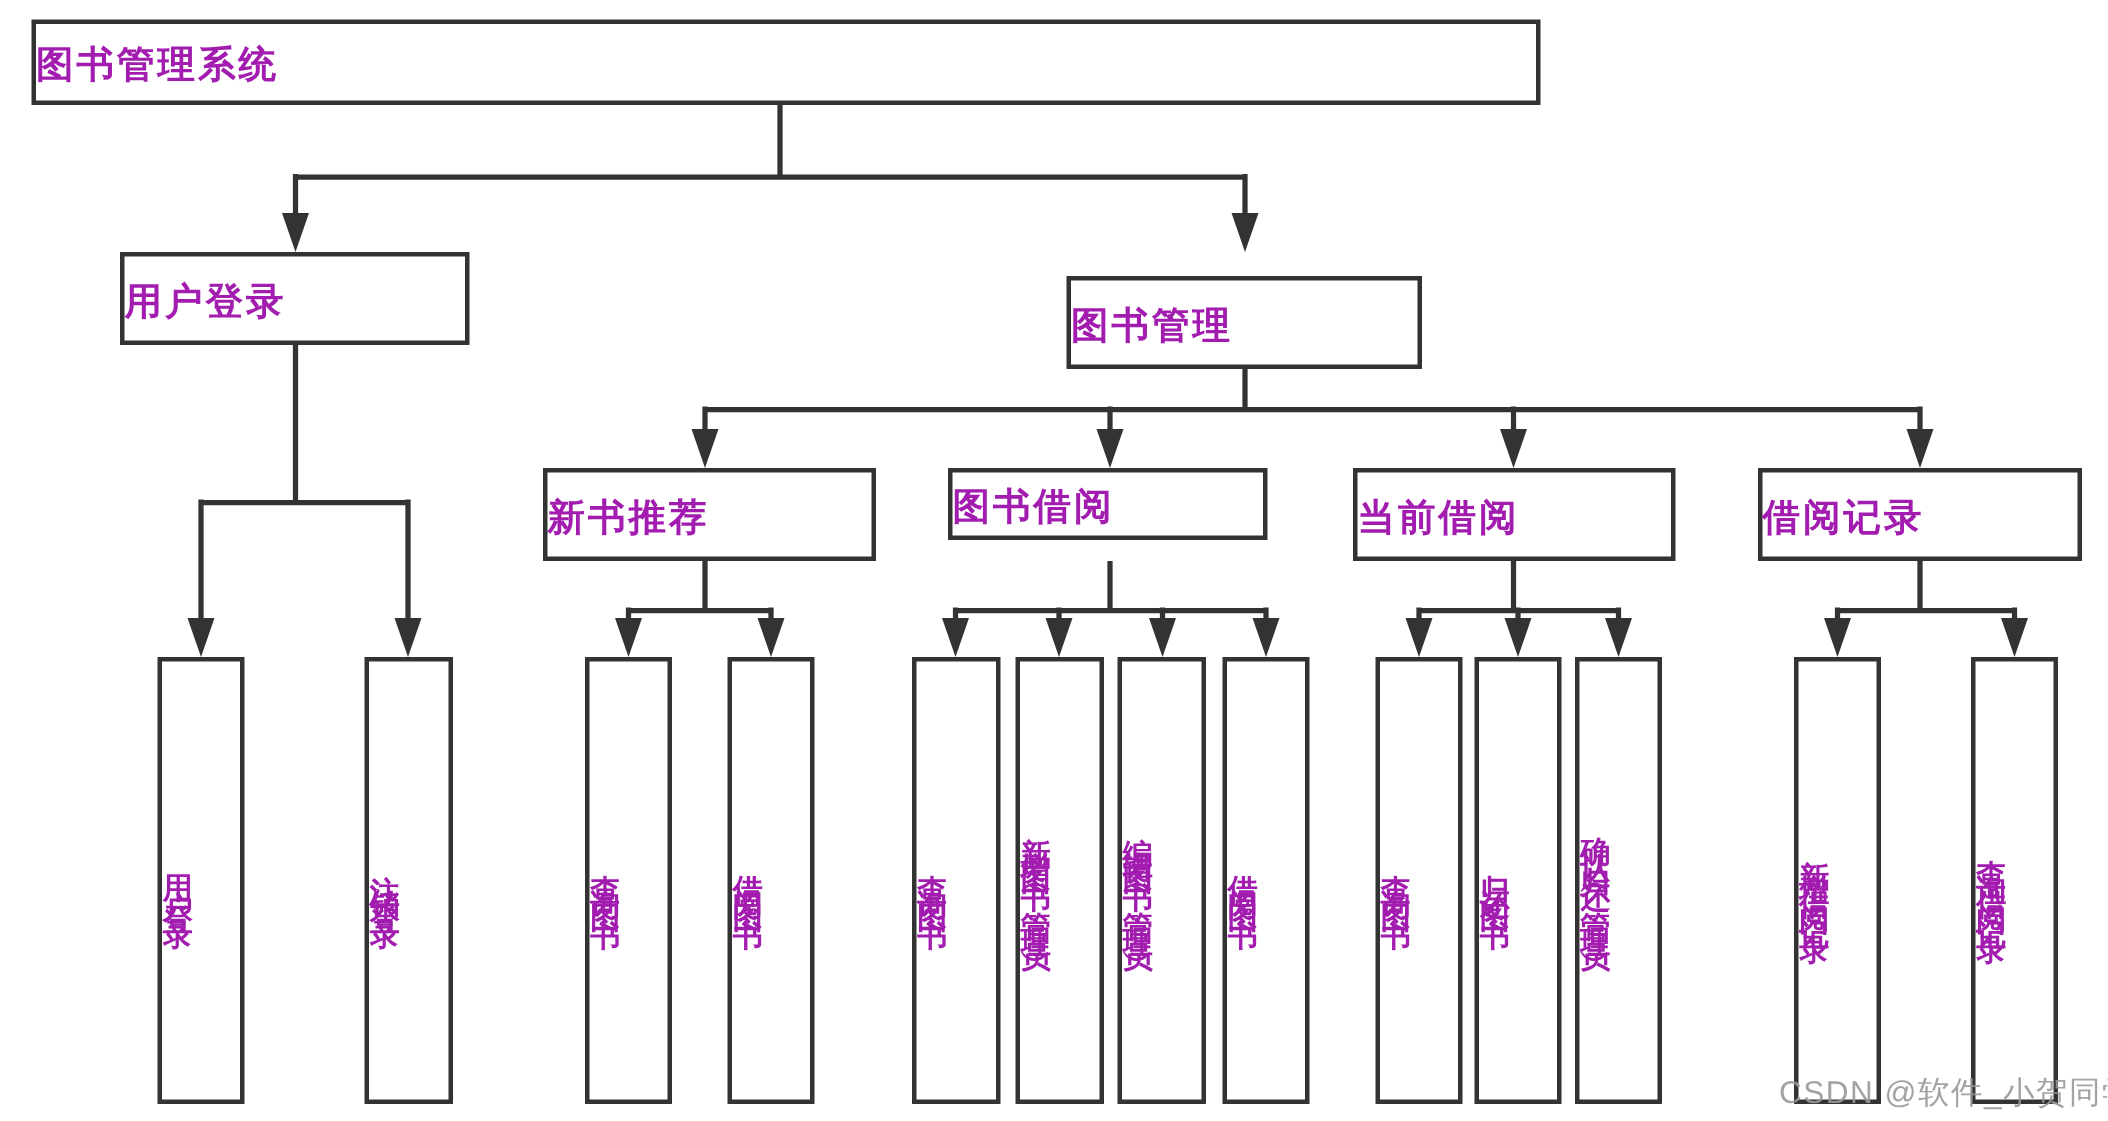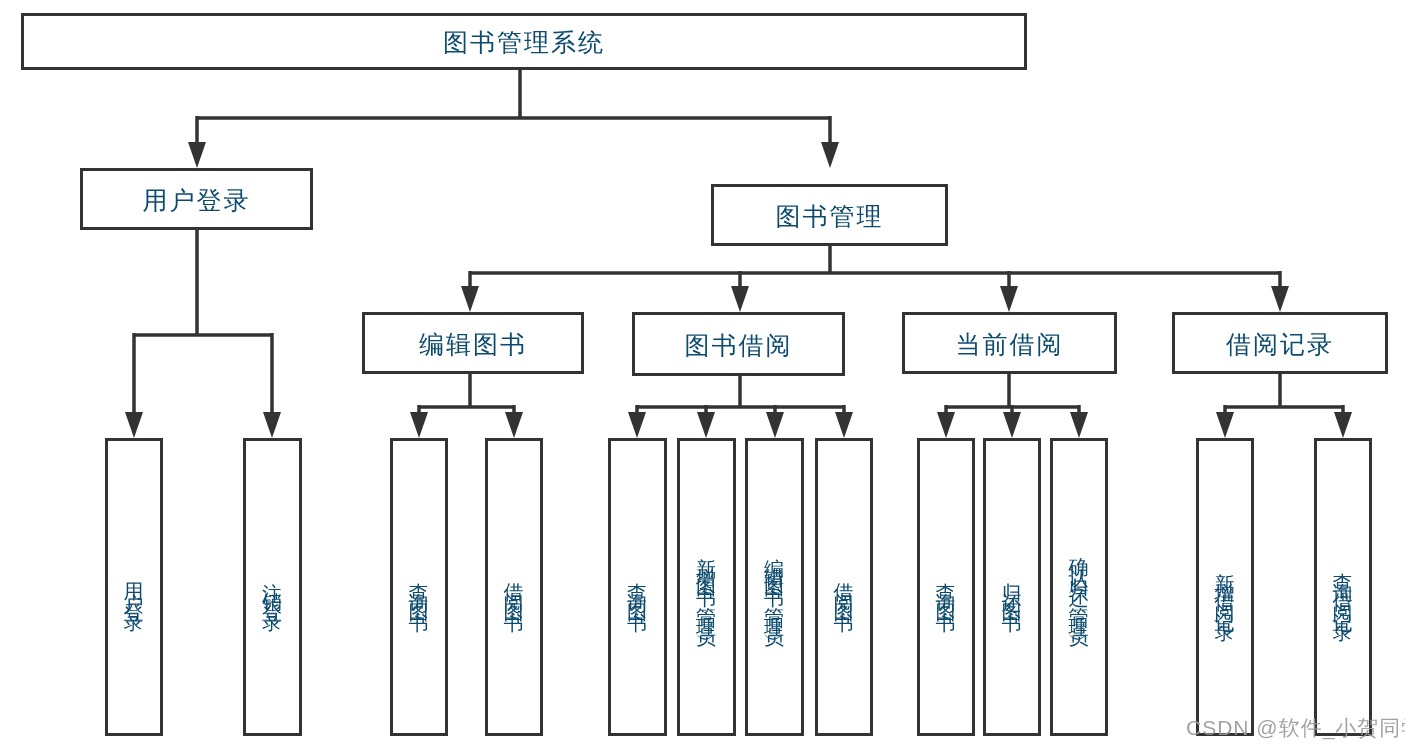--- a/index.html
+++ b/index.html
@@ -11,23 +11,23 @@
     overflow:hidden;
   }
   .connectors { position:absolute; left:0; top:0; width:1405px; height:747px; }
   .node {
     position:absolute;
     box-sizing:border-box;
     background:#ffffff;
     border:3px solid #333333;
     display:flex;
     align-items:center;
-    justify-content:center;
-    color:#0c4a6e;
+    color:#a21caf;
     z-index:2;
+    font-weight:bold;
   }
   .node.h { font-size:25px; letter-spacing:2px; white-space:nowrap; }
   .node.h .label { transform:translateY(1px); }
   .node.v { top:438px; height:298px; }
   .node.v .vtext {
     writing-mode:vertical-rl;
     text-orientation:mixed;
     font-size:20px;
     letter-spacing:10px;
     line-height:1;
@@ -115,23 +115,23 @@
   </div>
 
   <div class="node h" style="left:80px;top:168px;width:233px;height:62px">
     <span class="label">用户登录</span>
   </div>
   <div class="node h" style="left:711px;top:184px;width:237px;height:62px">
     <span class="label">图书管理</span>
   </div>
 
   <div class="node h" style="left:362px;top:312px;width:222px;height:62px">
-    <span class="label">编辑图书</span>
+    <span class="label">新书推荐</span>
   </div>
-  <div class="node h" style="left:632px;top:312px;width:213px;height:64px">
+  <div class="node h" style="left:632px;top:312px;width:213px;height:48px">
     <span class="label">图书借阅</span>
   </div>
   <div class="node h" style="left:1172px;top:312px;width:216px;height:62px">
     <span class="label">借阅记录</span>
   </div>
   <div class="node h" style="left:902px;top:312px;width:215px;height:62px">
     <span class="label">当前借阅</span>
   </div>
 
   <div class="node v" style="left:105px;width:58px">

